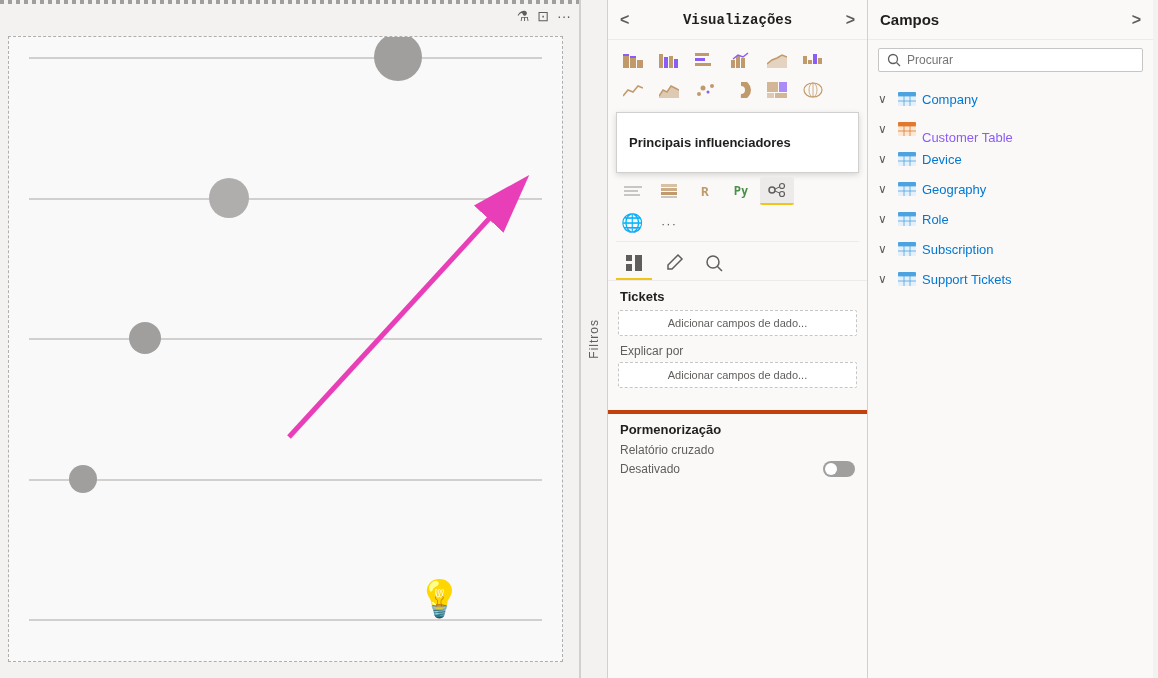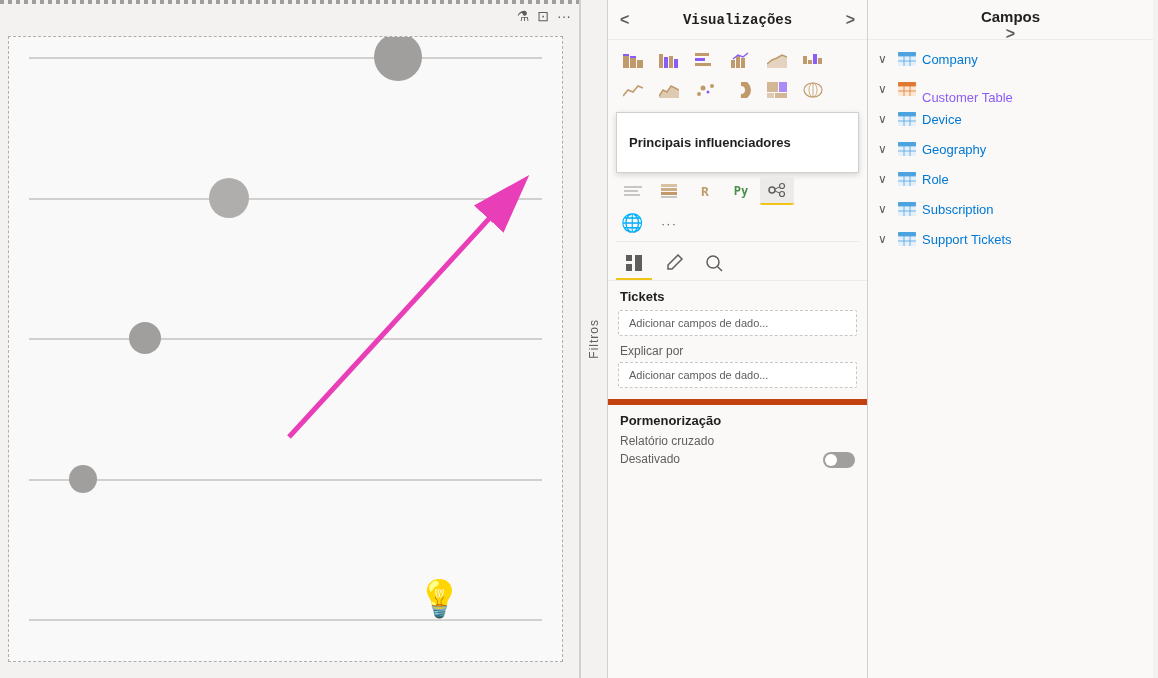--- a/index.html
+++ b/index.html
@@ -197,44 +197,45 @@
 
     .viz-field-box {
       margin: 2px 10px;
       border: 1px dashed #c8c6c4;
       border-radius: 2px;
       padding: 6px 10px;
       font-size: 11px;
       color: #605e5c;
       cursor: pointer;
       background: white;
+      text-align: center;
     }
 
     .viz-sub-label {
       font-size: 12px;
       color: #605e5c;
       padding: 6px 12px 2px;
     }
 
     .pormenorizacao-section {
       padding: 8px 12px 4px;
-      border-top: 6px solid #c2410c;
-      margin-top: 9px;
+      border-top: 4px solid #c2410c;
+      margin-top: 20px;
     }
 
     .porm-title {
       font-size: 13px;
       font-weight: 600;
       color: #201f1e;
       margin-bottom: 6px;
     }
 
     .porm-row {
       display: flex;
-      align-items: flex-start;
+      align-items: center;
       justify-content: space-between;
       font-size: 12px;
       color: #605e5c;
       margin-bottom: 4px;
     }
 
     .toggle-off {
       width: 32px;
       height: 16px;
       background: #a19f9d;
@@ -266,21 +267,20 @@
     .campos-header {
       display: flex;
       align-items: center;
       justify-content: space-between;
       padding: 8px 12px;
       font-size: 14px;
       font-weight: 600;
       color: #201f1e;
       border-bottom: 1px solid #edebe9;
       height: 40px;
-      flex-direction: column;
     }
 
     .campos-search {
       margin: 8px 10px;
       display: flex;
       align-items: center;
       border: 1px solid #c8c6c4;
       border-radius: 2px;
       background: white;
       padding: 4px 8px;
@@ -600,20 +600,27 @@
     </div>
   </div>
 </div>
 
 <div class="campos-panel">
   <div class="campos-header">
     <span style="font-size:15px;font-weight:600;color:#201f1e;">Campos</span>
     <span style="font-size:16px;color:#605e5c;cursor:pointer;">&gt;</span>
   </div>
 
+  <div class="campos-search">
+    <svg width="14" height="14" viewBox="0 0 14 14">
+        <circle cx="6" cy="6" r="4.5" fill="none" stroke="#605e5c" stroke-width="1.3"></circle>
+        <line x1="9.5" y1="9.5" x2="13" y2="13" stroke="#605e5c" stroke-width="1.3"></line>
+      </svg>
+    <input type="text" placeholder="Procurar" style="">
+  </div>
 
   <div class="campos-list">
 
     <div class="campos-item">
       <span class="chevron-icon">∨</span>
       <div class="table-icon">
         <svg viewBox="0 0 18 14" fill="none" xmlns="http://www.w3.org/2000/svg">
           <rect x="0" y="0" width="18" height="14" rx="1" fill="#e6f0fa"></rect>
           <rect x="0" y="0" width="18" height="4" rx="1" fill="#4da3e0"></rect>
           <line x1="6" y1="0" x2="6" y2="14" stroke="#4da3e0" stroke-width="0.8"></line>

